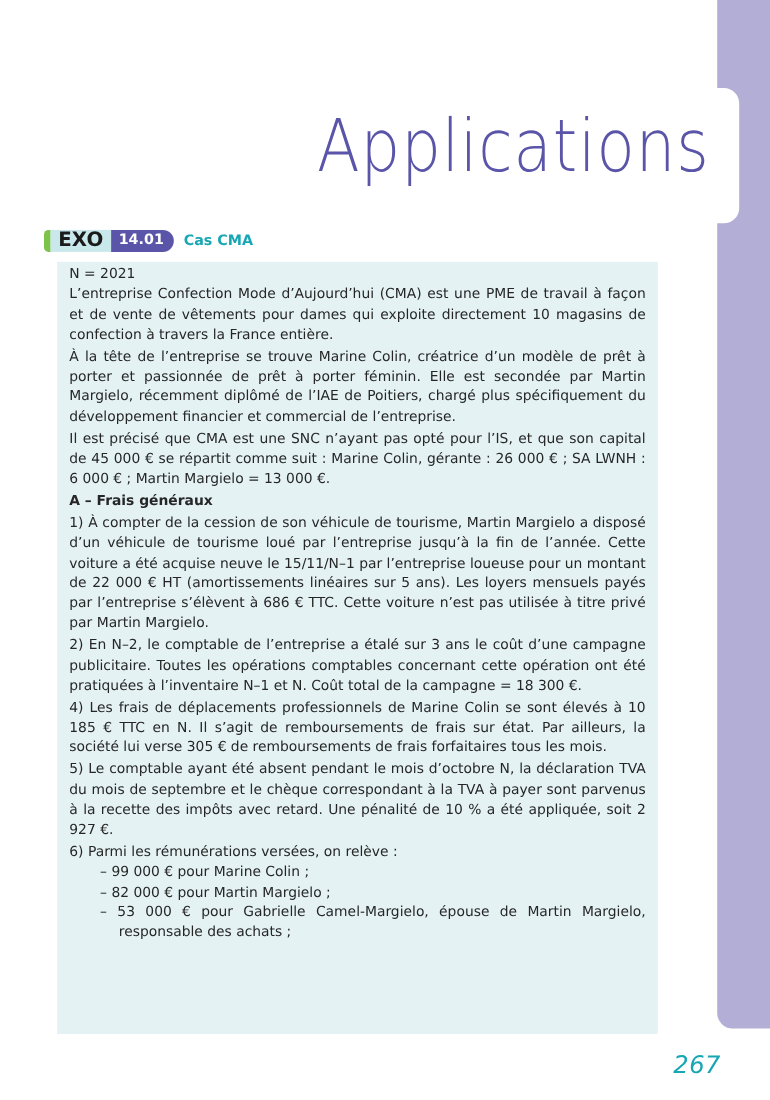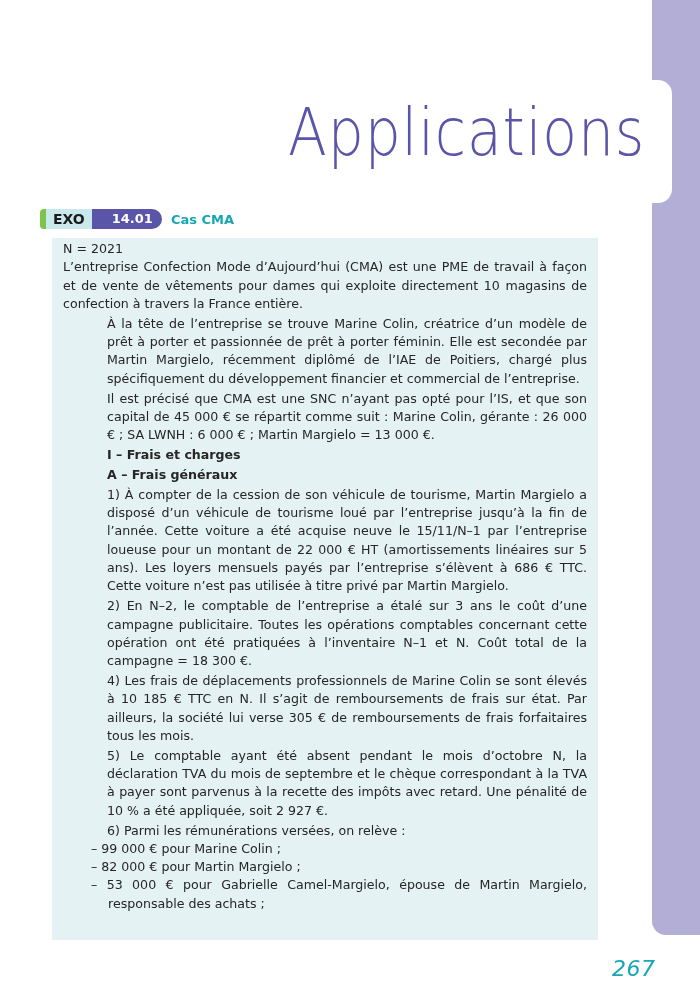--- a/index.html
+++ b/index.html
@@ -24,38 +24,38 @@
       transform: scaleX(0.86); transform-origin: right center;
       font-stretch: condensed;
     }
     .exo-header {
       position: absolute; left: 40px; top: 209px; height: 20px;
       display: flex; align-items: center;
     }
     .exo-green { width: 6px; height: 20px; background: #7dc24b; border-radius: 4px 0 0 4px; }
     .exo-label {
       height: 20px; background: #c9e8ec; color: #1a1a1a; font-weight: bold;
-      font-size: 14px; line-height: 20px; padding: 0 7px 0 7px;
+      font-size: 18px; line-height: 20px; padding: 0 7px 0 7px;
     }
     .exo-num {
       height: 20px; background: #5a55a8; color: #ffffff; font-weight: bold;
-      font-size: 13px; line-height: 20px; padding: 0 9px 0 20px;
+      font-size: 13px; line-height: 20px; padding: 0 9px 0 7px;
       border-radius: 0 10px 10px 0;
     }
     .exo-title {
       margin-left: 9px; color: #17a7b4; font-weight: bold; font-size: 13px; text-align: center;
     }
     .content-box {
       position: absolute; left: 52px; top: 238px; width: 546px; height: 702px;
       background: #e4f2f4; box-sizing: border-box; padding: 2px 11px 0 11px;
       font-size: 12.6px; line-height: 18.3px; color: #262626;
       overflow: hidden;
     }
     .content-box p { margin: 0; text-align: justify; }
-    .content-box p.gap { margin-top: 1.6px; margin-left: 44px; }
+    .content-box p.gap { margin-top: 1.6px; }
     .content-box .bold { font-weight: bold; }
     .content-box .dash { padding-left: 17px; text-indent: -17px; margin-left: 28px; }
     .page-num {
       position: absolute; left: 612px; top: 956px;
       font-size: 22px; color: #17a7b4; font-weight: 300; letter-spacing: 0.5px; font-style: italic;
     }
   </style>
 </head>
 <body>
 
@@ -69,21 +69,20 @@
   <span class="exo-label">EXO</span>
   <span class="exo-num">14.01</span>
   <span class="exo-title">Cas CMA</span>
 </div>
 
 <div class="content-box">
   <p>N = 2021</p>
   <p>L’entreprise Confection Mode d’Aujourd’hui (CMA) est une PME de travail à façon et de vente de vêtements pour dames qui exploite directement 10 magasins de confection à travers la France entière.</p>
   <p class="gap">À la tête de l’entreprise se trouve Marine Colin, créatrice d’un modèle de prêt à porter et passionnée de prêt à porter féminin. Elle est secondée par Martin Margielo, récemment diplômé de l’IAE de Poitiers, chargé plus spécifiquement du développement financier et commercial de l’entreprise.</p>
   <p class="gap">Il est précisé que CMA est une SNC n’ayant pas opté pour l’IS, et que son capital de 45 000 € se répartit comme suit : Marine Colin, gérante : 26 000 € ; SA LWNH : 6 000 € ; Martin Margielo = 13 000 €.</p>
-  <p class="gap bold">I – Frais et charges</p>
   <p class="gap bold">A – Frais généraux</p>
   <p class="gap">1) À compter de la cession de son véhicule de tourisme, Martin Margielo a disposé d’un véhicule de tourisme loué par l’entreprise jusqu’à la fin de l’année. Cette voiture a été acquise neuve le 15/11/N–1 par l’entreprise loueuse pour un montant de 22 000 € HT (amortissements linéaires sur 5 ans). Les loyers mensuels payés par l’entreprise s’élèvent à 686 € TTC. Cette voiture n’est pas utilisée à titre privé par Martin Margielo.</p>
   <p class="gap">2) En N–2, le comptable de l’entreprise a étalé sur 3 ans le coût d’une campagne publicitaire. Toutes les opérations comptables concernant cette opération ont été pratiquées à l’inventaire N–1 et N. Coût total de la campagne = 18 300 €.</p>
   <p class="gap">4) Les frais de déplacements professionnels de Marine Colin se sont élevés à 10 185 € TTC en N. Il s’agit de remboursements de frais sur état. Par ailleurs, la société lui verse 305 € de remboursements de frais forfaitaires tous les mois.</p>
   <p class="gap">5) Le comptable ayant été absent pendant le mois d’octobre N, la déclaration TVA du mois de septembre et le chèque correspondant à la TVA à payer sont parvenus à la recette des impôts avec retard. Une pénalité de 10 % a été appliquée, soit 2 927 €.</p>
   <p class="gap">6) Parmi les rémunérations versées, on relève :</p>
   <p class="dash">– 99 000 € pour Marine Colin ;</p>
   <p class="dash">– 82 000 € pour Martin Margielo ;</p>
   <p class="dash">– 53 000 € pour Gabrielle Camel-Margielo, épouse de Martin Margielo, responsable des achats ;</p>
 

